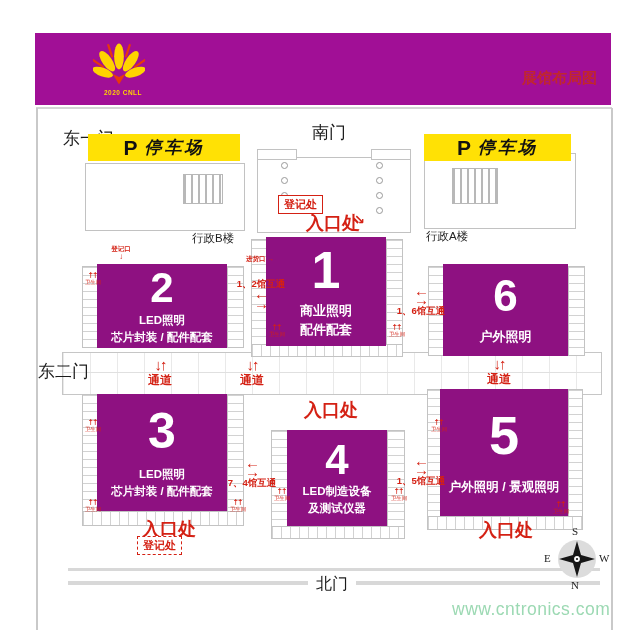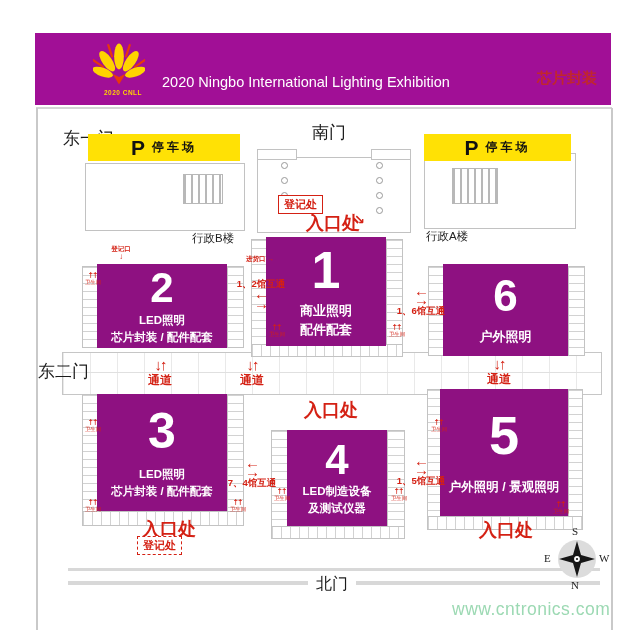--- a/index.html
+++ b/index.html
@@ -13,21 +13,21 @@
   .banner .tagline{position:absolute;right:14px;top:36px;color:#C1272D;font-size:15px;font-weight:bold;white-space:nowrap;}
   .banner .logotxt{position:absolute;left:56px;top:56px;width:64px;text-align:center;color:#FFD400;font-size:6.5px;font-weight:bold;letter-spacing:.5px;}
   .underline{position:absolute;left:36px;top:107px;width:576px;height:2px;background:#d5d5d5;}
   
   .vline{position:absolute;width:2px;background:#c9c9c9;z-index:0;}
   
   .gate{position:absolute;color:#1a1a1a;font-size:17px;white-space:nowrap;z-index:2;}
   
   .ybar{position:absolute;height:27px;background:#FFE105;color:#111;display:flex;align-items:center;justify-content:center;z-index:2;}
   .ybar .p{font-size:21px;font-weight:800;margin-right:7px;}
-  .ybar .pt{font-size:12px;font-weight:bold;letter-spacing:3px;}
+  .ybar .pt{font-size:17px;font-weight:bold;letter-spacing:3px;font-style:italic;}
   
   .bld{position:absolute;border:1.5px solid #c2c2c2;background:#fff;z-index:1;}
   .stairs{position:absolute;border:1px solid #b8b8b8;background:repeating-linear-gradient(90deg,#b8b8b8 0 2px,transparent 2px 7px);z-index:2;}
   .bldlbl{position:absolute;color:#222;font-size:11.5px;z-index:2;white-space:nowrap;}
   .circ{position:absolute;width:5px;height:5px;border:1px solid #999;border-radius:50%;background:#fff;z-index:2;}
   
   .corridor{position:absolute;left:62px;top:352px;width:538px;height:41px;border:1.5px solid #c6c6c6;background:#fff repeating-linear-gradient(90deg,#e9e9e9 0 1px,transparent 1px 27px);z-index:1;}
   .corridor::after{content:"";position:absolute;left:0;right:0;top:19px;border-top:1px solid #e0e0e0;}
   .strip{position:absolute;border:1px solid #c3c3c3;background:#fff;z-index:2;}
   .sv{background-image:repeating-linear-gradient(180deg,#d2d2d2 0 1px,transparent 1px 8px);}
@@ -94,22 +94,21 @@
         <g transform="rotate(35 24 34)">
             <ellipse cx="24" cy="15" rx="4.5" ry="11" fill="#FFD400"></ellipse>
           </g>
         <g transform="rotate(70 24 34)">
             <ellipse cx="24" cy="18" rx="4" ry="10" fill="#FFD400"></ellipse>
           </g>
         <path d="M18 30 L24 40 L30 30 L24 33 Z" fill="#E8380D"></path>
       </g>
     </svg>
     <div class="logotxt">2020 CNLL</div>
-    <div class="subtitle">2020 Ningbo International Lighting Exhibition</div>
-    <div class="tagline">芯片封装</div>
+    <div class="tagline">展馆布局图</div>
   </div>
   <div class="underline"></div>
 
   <div class="vline" style="left:36px;top:108px;height:522px;"></div>
   <div class="vline" style="left:611px;top:108px;height:522px;"></div>
 
   <div class="gate" style="left:43px;top:127px;margin-left:20px;">东一门</div>
   <div class="gate" style="left:312px;top:121px;">南门</div>
   <div class="gate" style="left:38px;top:360px;">东二门</div>
 

